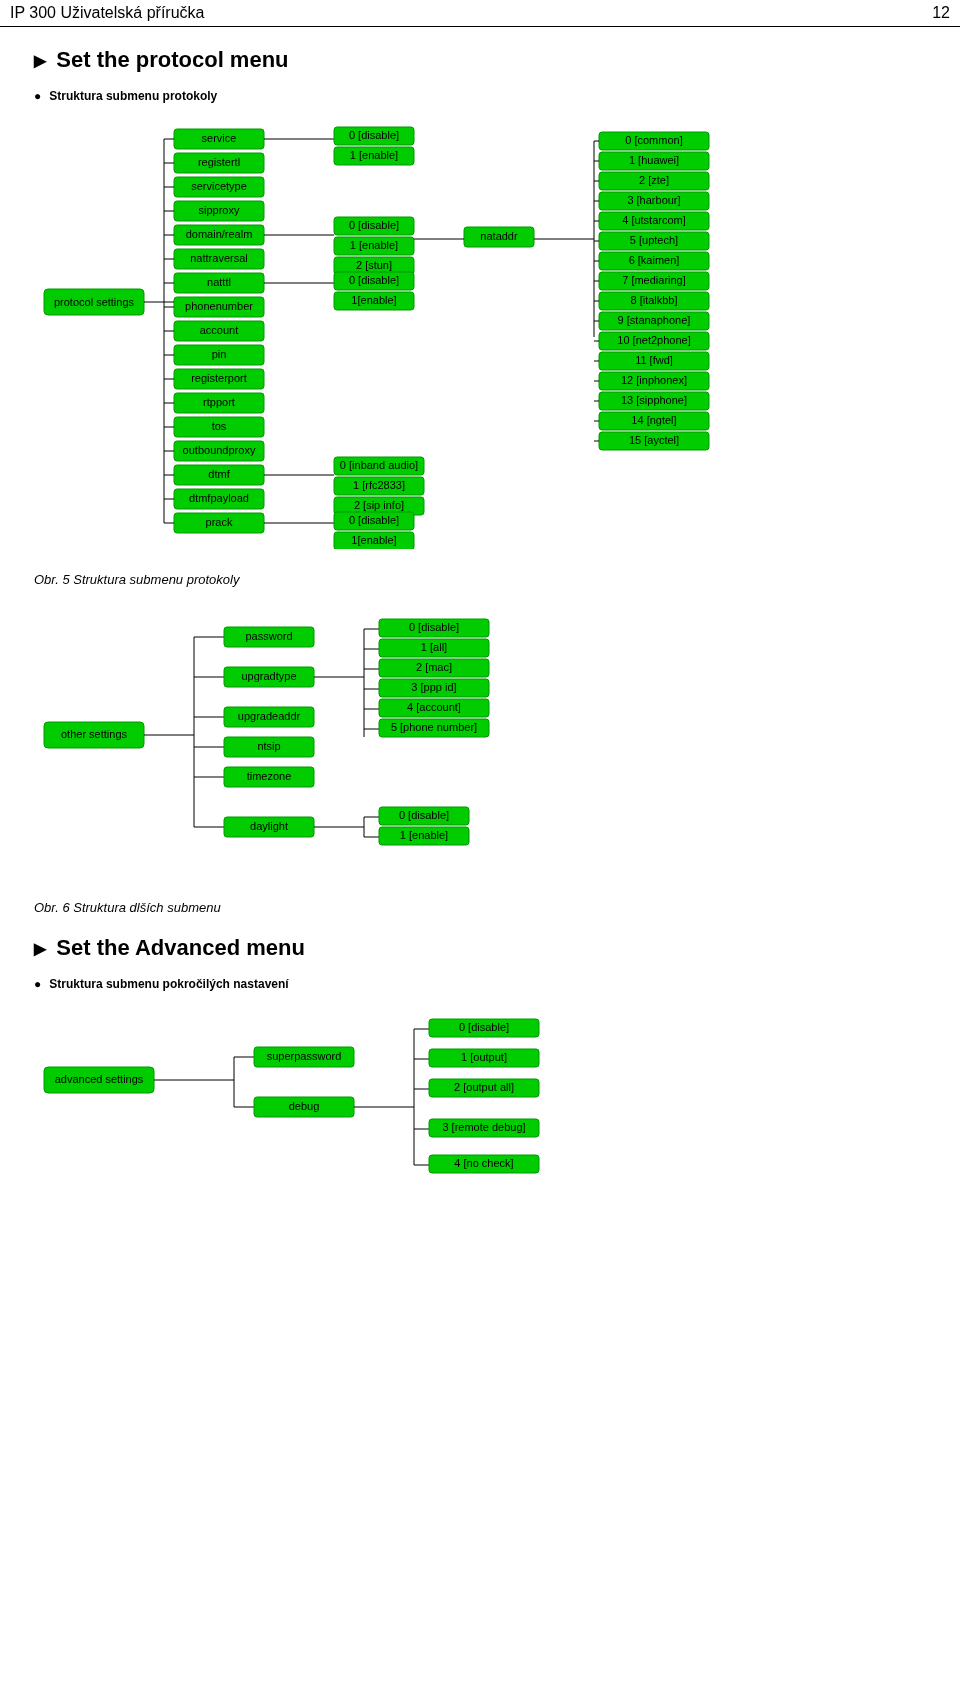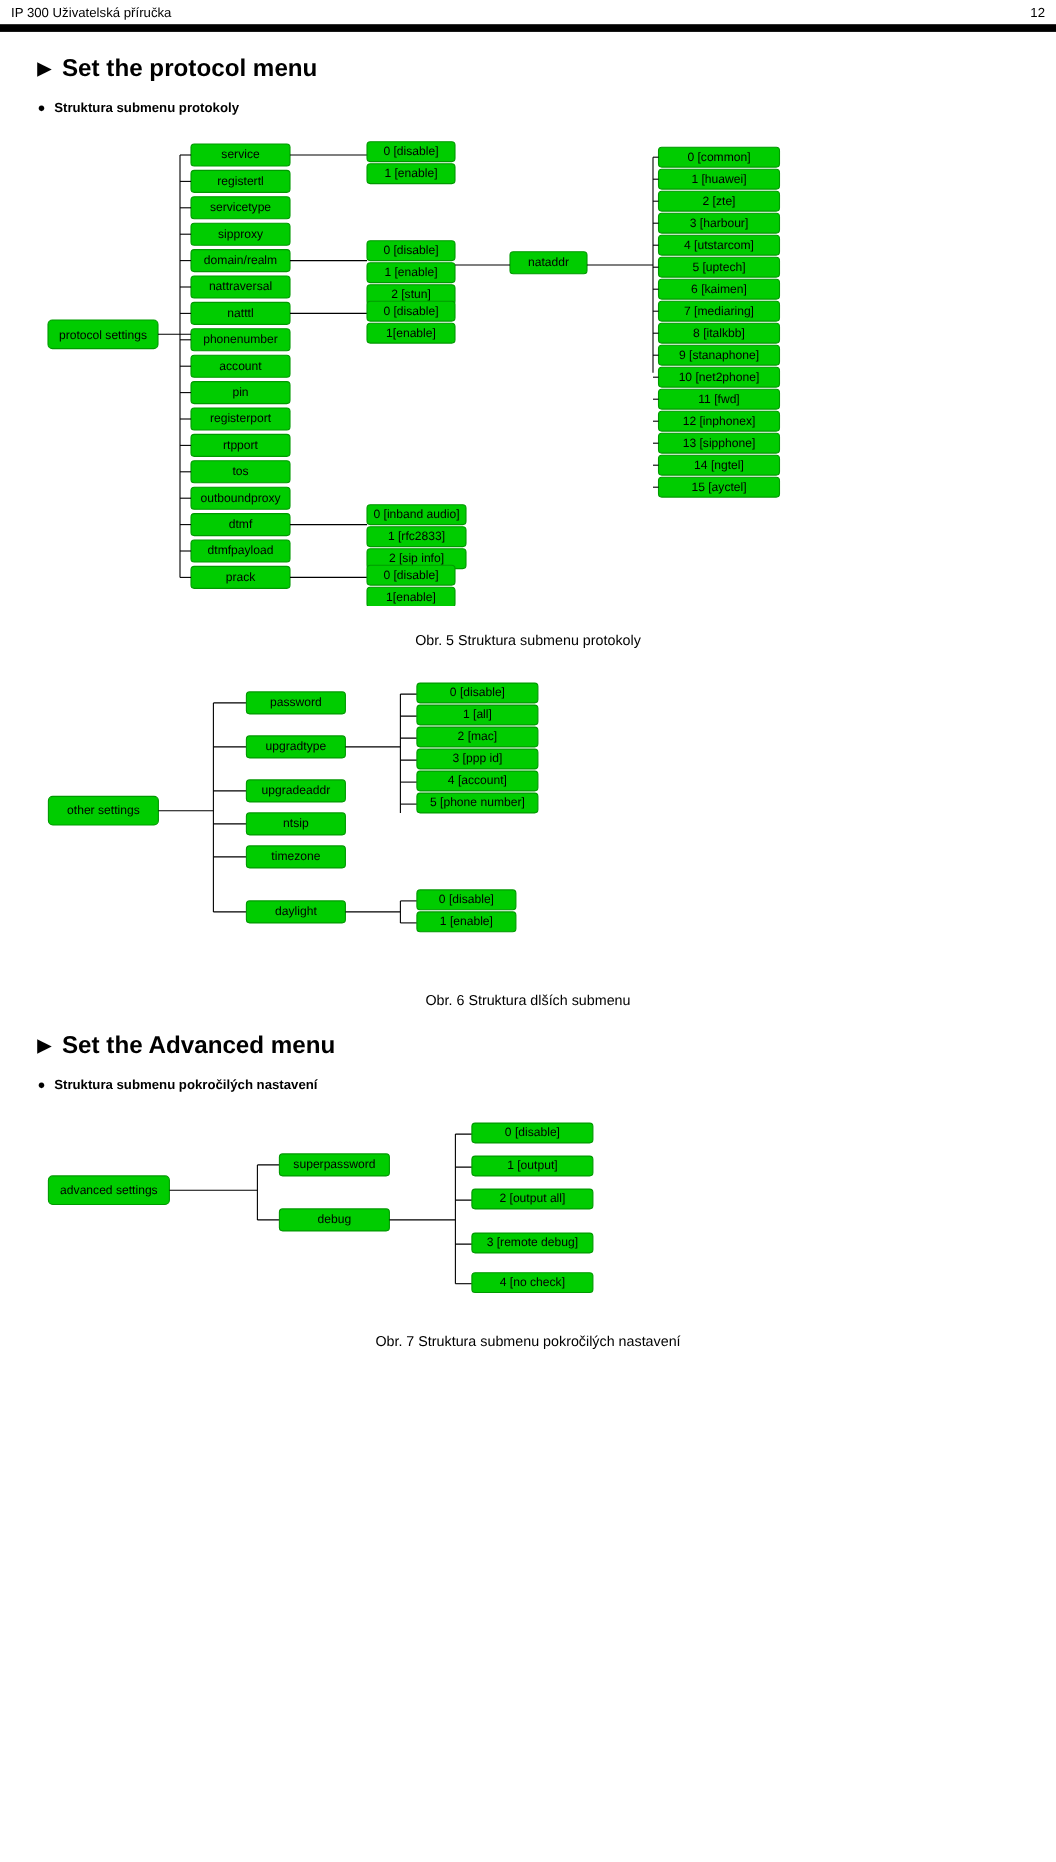--- a/index.html
+++ b/index.html
@@ -9,22 +9,22 @@
       background: #fff;
       color: #000;
       width: 960px;
     }
 
     .page-header {
       display: flex;
       justify-content: space-between;
       align-items: center;
       padding: 4px 10px;
-      border-bottom: 7px solid #000000;
-      font-size: 12px;
+      border-bottom: 1px solid #000000;
+      font-size: 16px;
     }
 
     .page-content {
       padding: 20px 34px;
     }
 
     h2.section-title {
       font-size: 22px;
       font-weight: bold;
       margin-bottom: 16px;
@@ -49,23 +49,24 @@
       content: '●';
       font-size: 12px;
     }
 
     .diagram-container {
       margin: 10px 0 20px 0;
       overflow-x: auto;
     }
 
     .diagram-caption {
-      text-align: center;
+      text-align: left;
       font-size: 13px;
       margin: 8px 0 20px 0;
+      font-style: italic;
     }
 
     
     svg text { font-family: Arial, sans-serif; font-size: 11px; }
   </style>
 </head>
 <body>
 
 <div class="page-header">
   <span>IP 300 Uživatelská příručka</span>
@@ -357,15 +358,14 @@
       <text x="450" y="84" text-anchor="middle" font-size="10">2 [output all]</text>
       <line x1="380" y1="122" x2="395" y2="122" stroke="#000" stroke-width="1"></line>
       <rect x="395" y="112" width="110" height="18" rx="3" fill="#00cc00" stroke="#009900"></rect>
       <text x="450" y="124" text-anchor="middle" font-size="10">3 [remote debug]</text>
       <line x1="380" y1="158" x2="395" y2="158" stroke="#000" stroke-width="1"></line>
       <rect x="395" y="148" width="110" height="18" rx="3" fill="#00cc00" stroke="#009900"></rect>
       <text x="450" y="160" text-anchor="middle" font-size="10">4 [no check]</text>
     </svg>
   </div>
 
-  <p class="diagram-caption">Obr. 7 Struktura submenu pokročilých nastavení</p>
 
 </div>
 
 </body></html>

